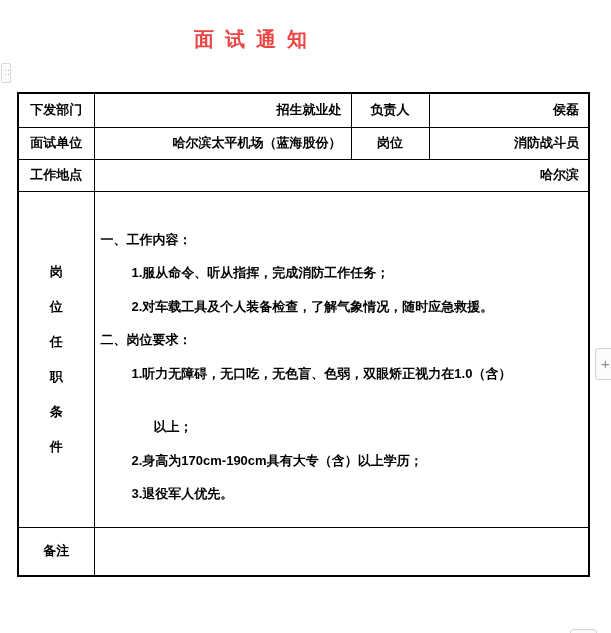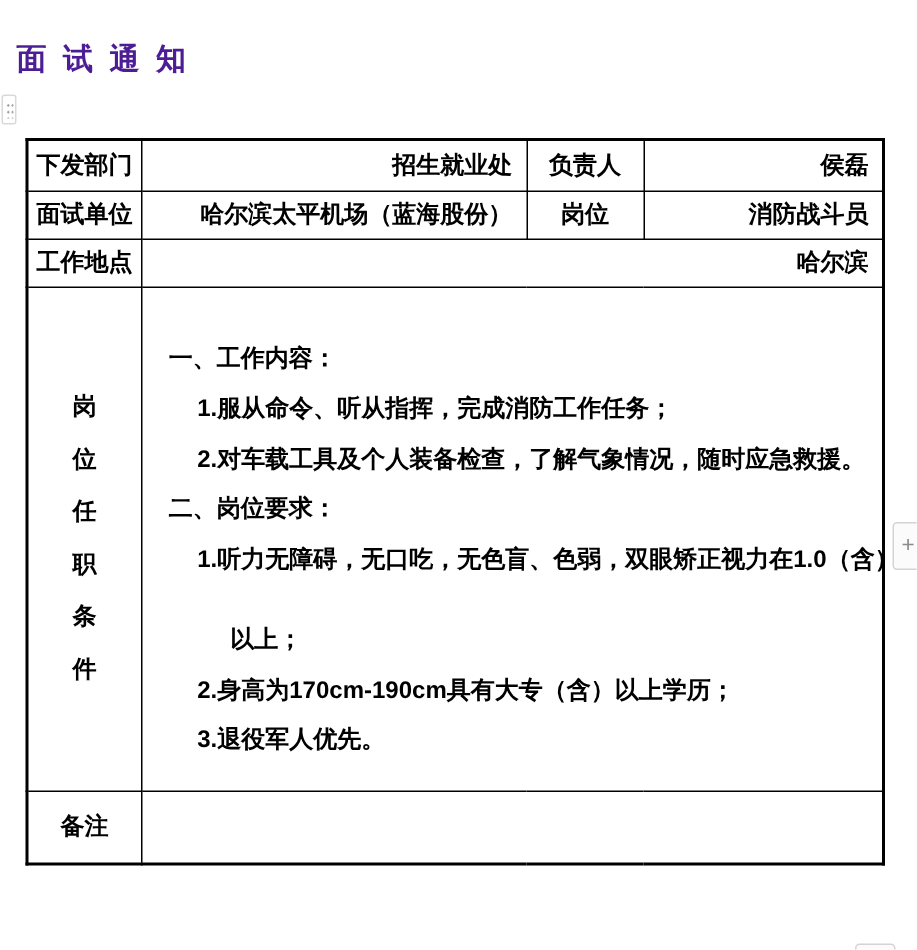--- a/index.html
+++ b/index.html
@@ -8,25 +8,26 @@
     overflow: hidden;
     background: #ffffff;
     font-family: "Liberation Sans", "DejaVu Sans", sans-serif;
     color: #000000;
     position: relative;
   }
   .doc-title {
     position: absolute;
     top: 26px; left: 0;
     width: 501px;
+    text-align: center;
     font-size: 20px;
     font-weight: bold;
     letter-spacing: 11px;
     text-indent: 11px;
-    color: #4c1d95;
+    color: #ef4444;
   }
   
   .drag-handle {
     position: absolute;
     left: 1px; top: 63px;
     width: 10px; height: 20px;
     border: 1px solid #d9d9d9;
     border-radius: 2px;
     background: #ffffff;
     display: flex; align-items: center; justify-content: center;
@@ -64,21 +65,21 @@
   .doc-table {
     position: absolute;
     left: 17px; top: 92px;
     width: 571px;
     border-collapse: collapse;
     table-layout: fixed;
     border: 2px solid #000000;
   }
   .doc-table td {
     border: 1px solid #000000;
-    font-size: 16px;
+    font-size: 13px;
     font-weight: bold;
     overflow: hidden;
   }
   .label-cell {
     text-align: center;
     vertical-align: middle;
     padding: 0 2px;
   }
   .value-cell {
     text-align: right;
@@ -95,21 +96,21 @@
     align-items: center;
     justify-content: center;
     gap: 18px;
     line-height: 17px;
   }
   .req-cell {
     vertical-align: top;
     padding-top: 31px;
   }
   .req-line { line-height: 33.5px; white-space: nowrap; }
-  .indent-0 { padding-left: 18px; }
+  .indent-0 { padding-left: 6px; }
   .indent-1 { padding-left: 37px; }
   .indent-2 { padding-left: 59px; margin-top: 20px; }
 </style>
 </head>
 <body>
 
 <div class="doc-title">面试通知</div>
 
 <div class="drag-handle">
   <span class="dots"></span>

